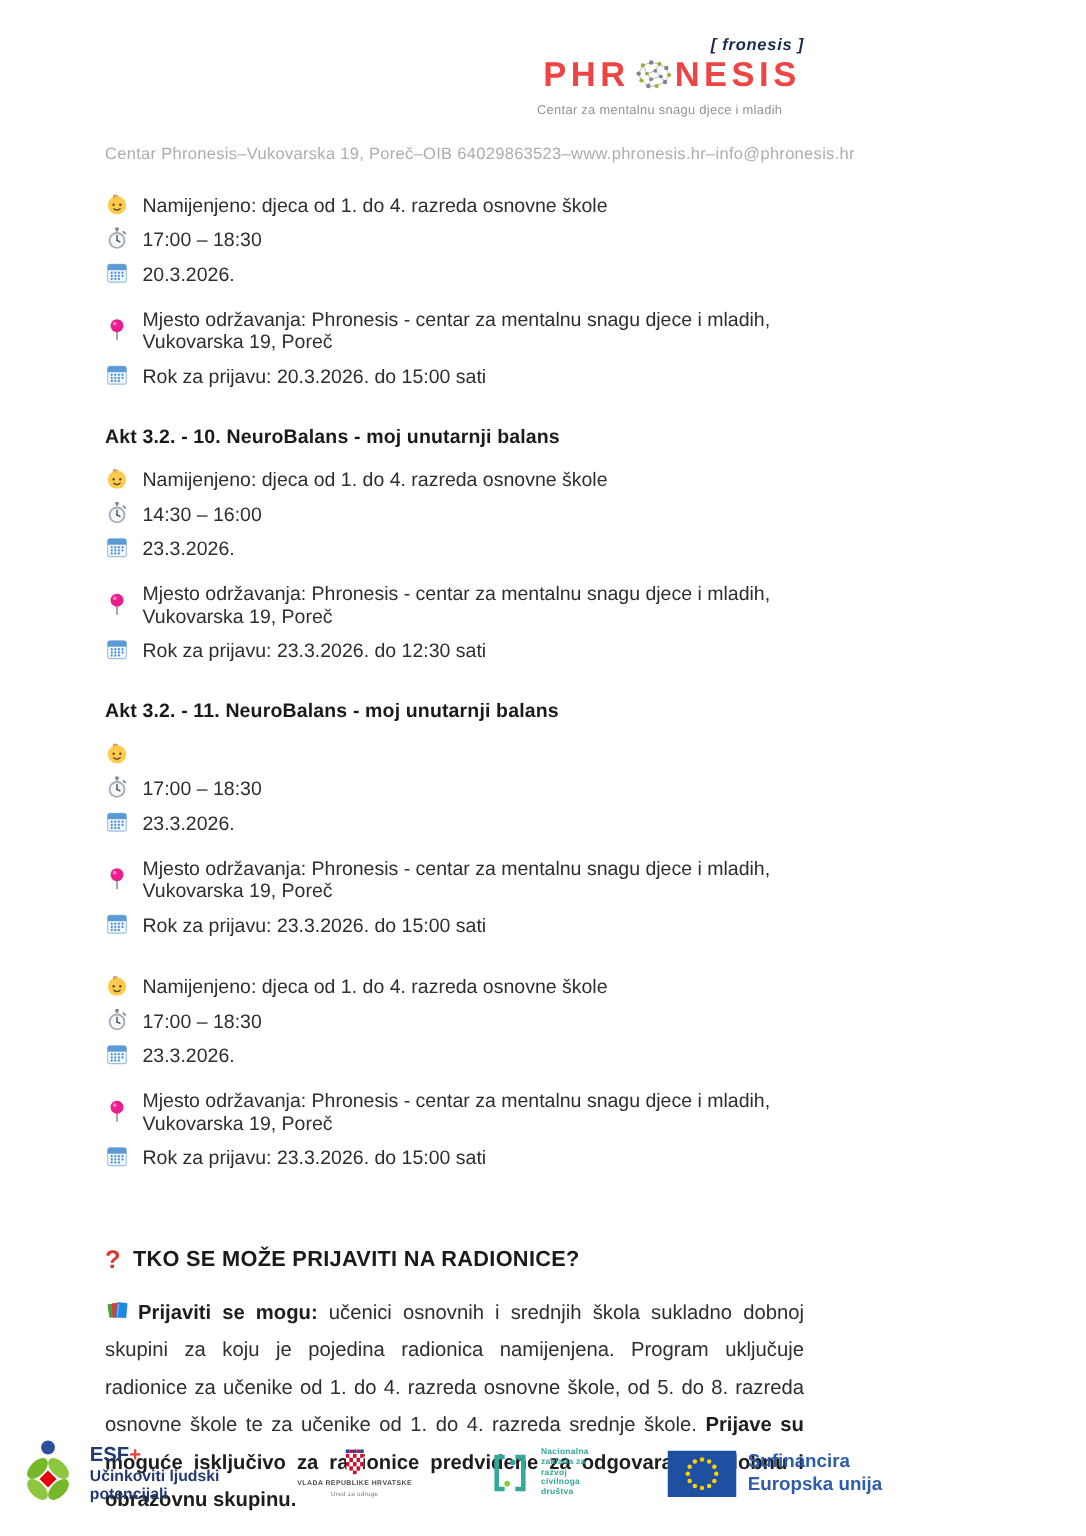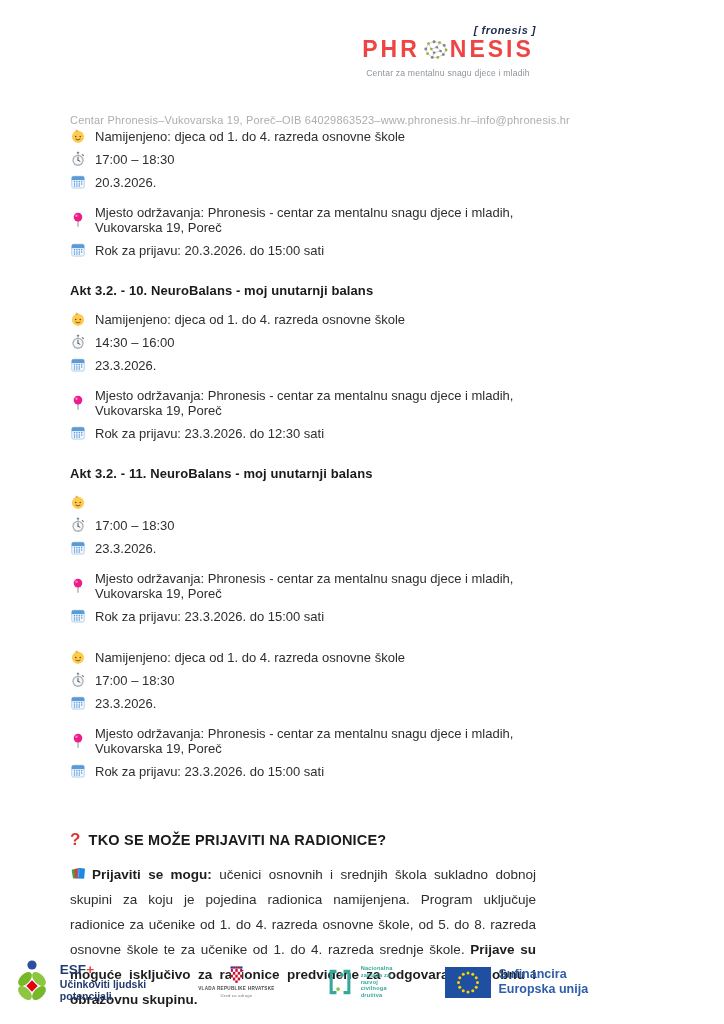--- a/index.html
+++ b/index.html
@@ -11,24 +11,24 @@
     color:#2e2e2e;
     overflow:hidden;
   }
   
   .logo-block{position:absolute;top:24px;right:62px;width:180px;}
   .logo-bracket{ text-align:right;font-style:italic;font-weight:700;font-size:11px;
     color:#1b2b4b;letter-spacing:.5px;padding-right:2px;}
   .logo-name{display:flex;align-items:flex-start;justify-content:center;margin-top:2px;
     font-weight:800;font-size:23px;letter-spacing:3px;color:#ef4444;line-height:1;}
   .logo-name svg{margin:0 1px;}
-  .logo-tagline{margin-top:6px;text-align:center;font-size:8.6px;color:#8d949b;letter-spacing:.2px;}
+  .logo-tagline{margin-top:6px;text-align:left;font-size:8.6px;color:#8d949b;letter-spacing:.2px;}
   
   .contact-bar{
-    position:absolute;top:114px;left:70px;right:64px;
+    position:absolute;top:97px;left:70px;right:64px;
     display:flex;justify-content:space-between;align-items:baseline;
     font-size:11px;color:#adadad;letter-spacing:.2px;white-space:nowrap;}
   
   .content{position:absolute;top:128px;left:70px;right:64px;}
   .ws-title{margin:0 0 13px 0;font-size:13px;font-weight:700;color:#1a1a1a;letter-spacing:.1px;}
   .ws-row{display:flex;align-items:center;gap:9px;margin-bottom:7px;font-size:13px;color:#2e2e2e;}
   .ws-row .icn{flex:0 0 16px;width:16px;height:16px;display:inline-flex;}
   .ws-row .icn svg{width:16px;height:16px;}
   .ws-gap{height:8px;}
   .ws-section{margin-bottom:25px;}

